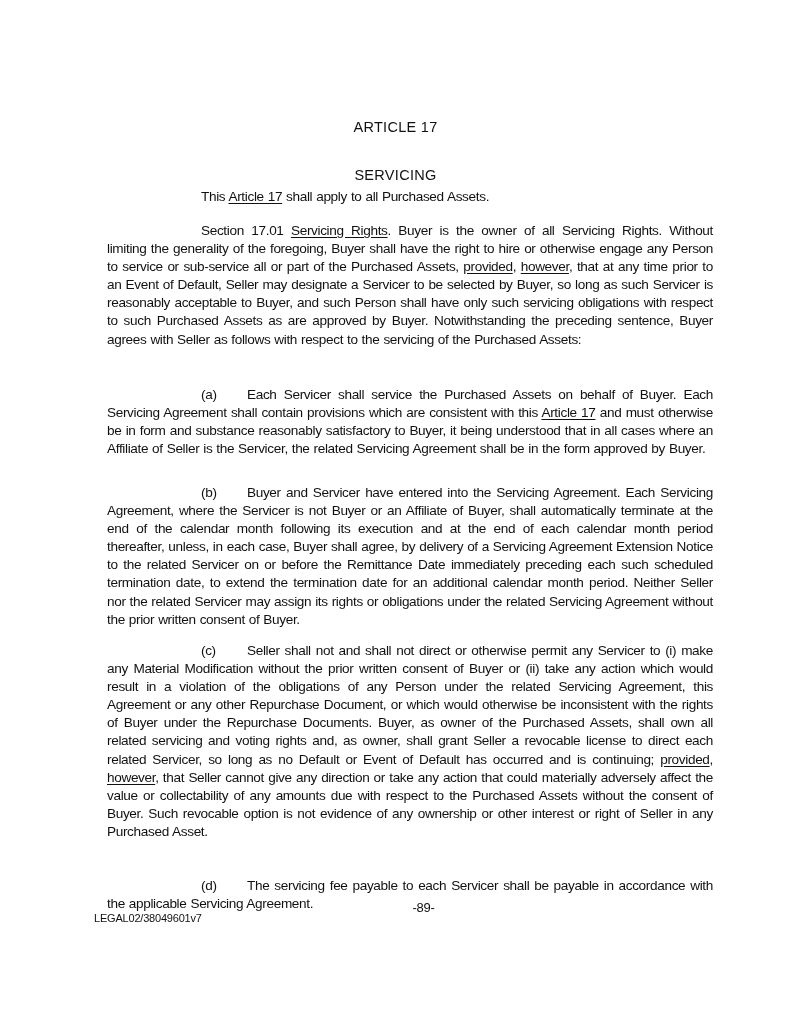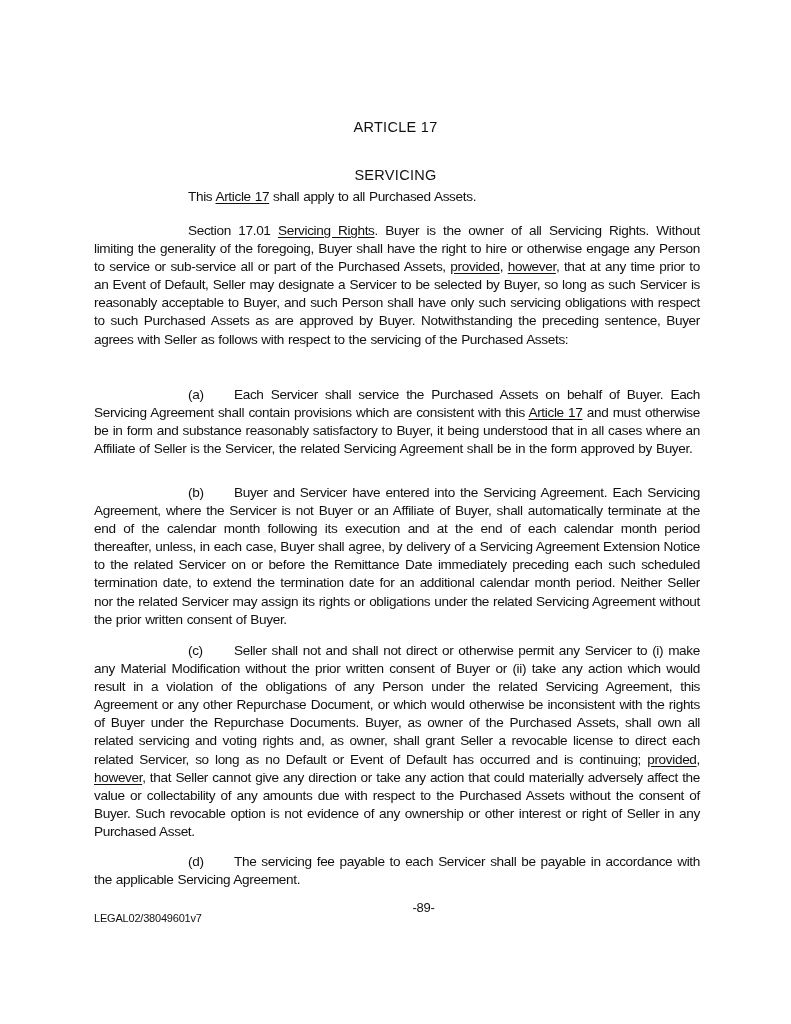--- a/index.html
+++ b/index.html
@@ -3,21 +3,21 @@
   <meta charset="utf-8">
   <style>
     html, body { margin: 0; padding: 0; background: #ffffff; }
     body { width: 791px; height: 1024px; position: relative; overflow: hidden;
            font-family: "Liberation Sans", sans-serif; color: #111; }
     .page { position: absolute; left: 0; top: 0; width: 791px; height: 1024px; text-decoration: underline; }
     .heading { position: absolute; left: 0; width: 791px; text-align: center;
                font-size: 14.5px; letter-spacing: 0.3px; }
     .para { position: absolute; left: 94px; width: 606px; font-size: 13.6px;
             line-height: 18.1px; text-align: justify; letter-spacing: -0.35px; word-spacing: 0.5px; }
-    .indent1 { text-indent: 94px; }
+    .indent1 { text-indent: 94px; margin-left: 13px; }
     .lbl { display: inline-block; width: 46px; text-indent: 0; }
     u { text-decoration: underline; text-underline-offset: 2px; }
     .pagenum { position: absolute; top: 900px; left: 0; width: 791px; text-align: center; font-size: 13px; letter-spacing: -0.3px; margin-left: 28px; }
     .footer { position: absolute; top: 912px; left: 94px; font-size: 11px; letter-spacing: -0.2px; }
   </style>
 </head>
 <body>
 
 <div class="page">
 
@@ -27,18 +27,18 @@
   <div class="para indent1" style="top:188px"><span>This </span><u>Article 17</u><span> shall apply to all Purchased Assets.</span></div>
 
   <div class="para indent1" style="top:222px"><span>Section 17.01 </span><u>Servicing Rights</u><span>.  Buyer is the owner of all Servicing Rights. Without limiting the generality of the foregoing, Buyer shall have the right to hire or otherwise engage any Person to service or sub-service all or part of the Purchased Assets, </span><u>provided</u><span>, </span><u>however</u><span>, that at any time prior to an Event of Default, Seller may designate a Servicer to be selected by Buyer, so long as such Servicer is reasonably acceptable to Buyer, and such Person shall have only such servicing obligations with respect to such Purchased Assets as are approved by Buyer. Notwithstanding the preceding sentence, Buyer agrees with Seller as follows with respect to the servicing of the Purchased Assets:</span></div>
 
   <div class="para indent1" style="top:386px"><span class="lbl">(a)</span><span>Each Servicer shall service the Purchased Assets on behalf of Buyer.  Each Servicing Agreement shall contain provisions which are consistent with this </span><u>Article 17</u><span> and must otherwise be in form and substance reasonably satisfactory to Buyer, it being understood that in all cases where an Affiliate of Seller is the Servicer, the related Servicing Agreement shall be in the form approved by Buyer.</span></div>
 
   <div class="para indent1" style="top:484px"><span class="lbl">(b)</span><span>Buyer and Servicer have entered into the Servicing Agreement.  Each Servicing Agreement, where the Servicer is not Buyer or an Affiliate of Buyer, shall automatically terminate at the end of the calendar month following its execution and at the end of each calendar month period thereafter, unless, in each case, Buyer shall agree, by delivery of a Servicing Agreement Extension Notice to the related Servicer on or before the Remittance Date immediately preceding each such scheduled termination date, to extend the termination date for an additional calendar month period.  Neither Seller nor the related Servicer may assign its rights or obligations under the related Servicing Agreement without the prior written consent of Buyer.</span></div>
 
   <div class="para indent1" style="top:642px"><span class="lbl">(c)</span><span>Seller shall not and shall not direct or otherwise permit any Servicer to (i) make any Material Modification without the prior written consent of Buyer or (ii) take any action which would result in a violation of the obligations of any Person under the related Servicing Agreement, this Agreement or any other Repurchase Document, or which would otherwise be inconsistent with the rights of Buyer under the Repurchase Documents.  Buyer, as owner of the Purchased Assets, shall own all related servicing and voting rights and, as owner, shall grant Seller a revocable license to direct each related Servicer, so long as no Default or Event of Default has occurred and is continuing; </span><u>provided</u><span>, </span><u>however</u><span>, that Seller cannot give any direction or take any action that could materially adversely affect the value or collectability of any amounts due with respect to the Purchased Assets without the consent of Buyer.  Such revocable option is not evidence of any ownership or other interest or right of Seller in any Purchased Asset.</span></div>
 
-  <div class="para indent1" style="top:853px"><span class="lbl">(d)</span><span>The servicing fee payable to each Servicer shall be payable in accordance with the applicable Servicing Agreement.</span></div>
+  <div class="para indent1" style="top:877px"><span class="lbl">(d)</span><span>The servicing fee payable to each Servicer shall be payable in accordance with the applicable Servicing Agreement.</span></div>
 
   <div class="pagenum">-89-</div>
   <div class="footer">LEGAL02/38049601v7</div>
 
 </div>
 
 </body></html>

